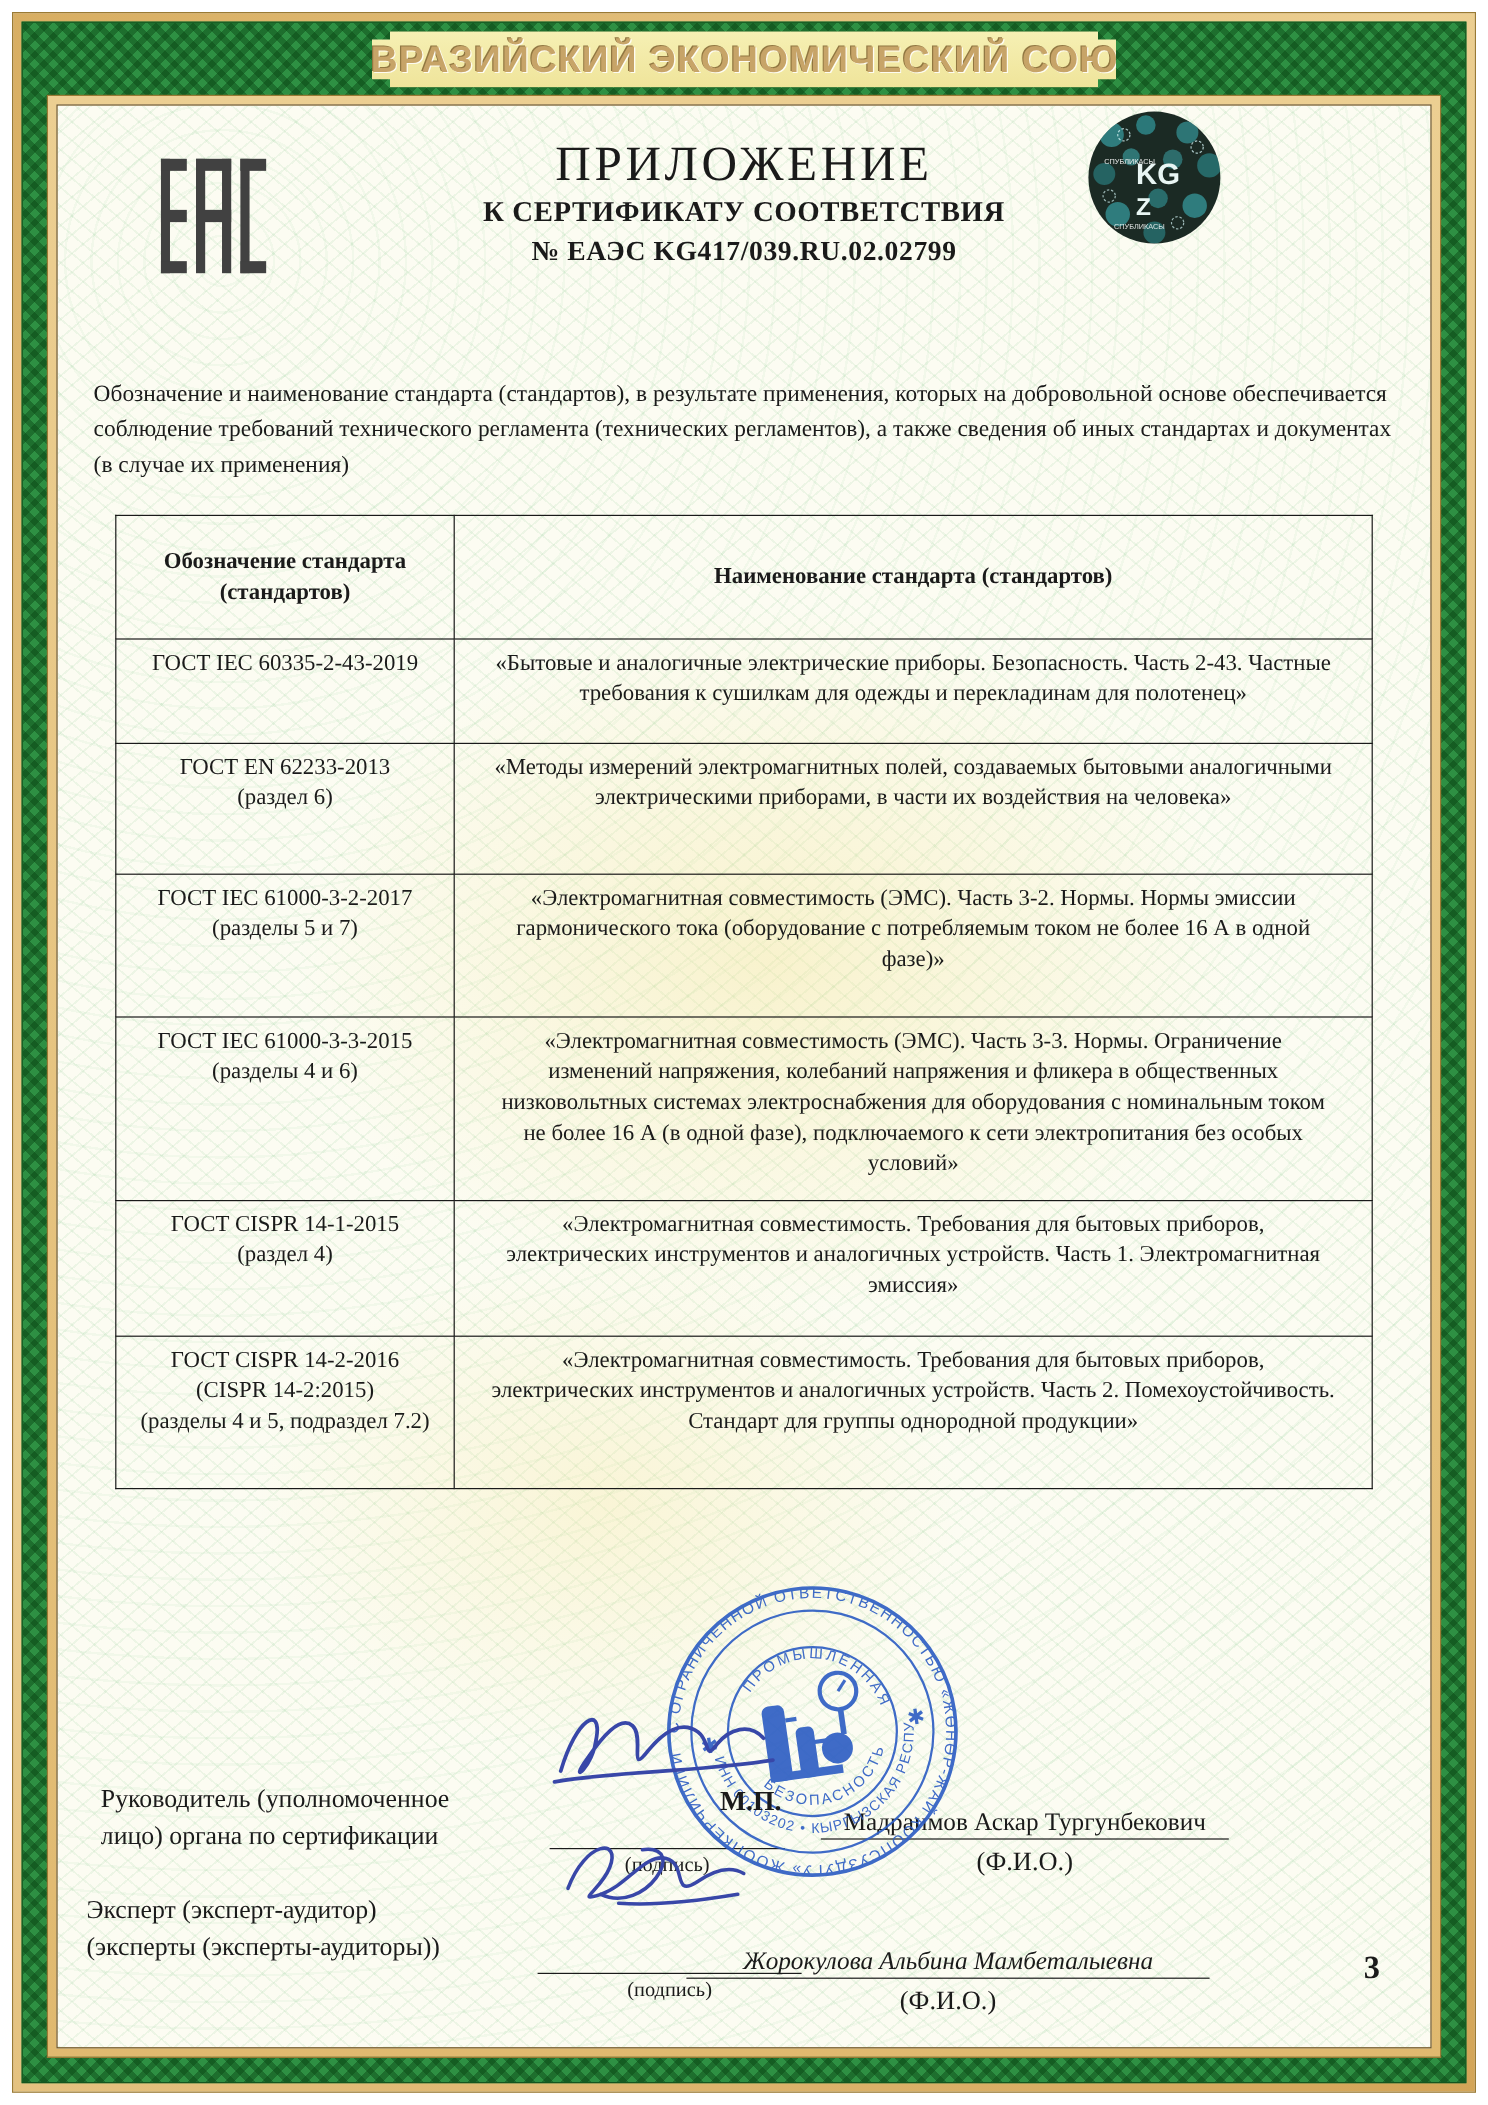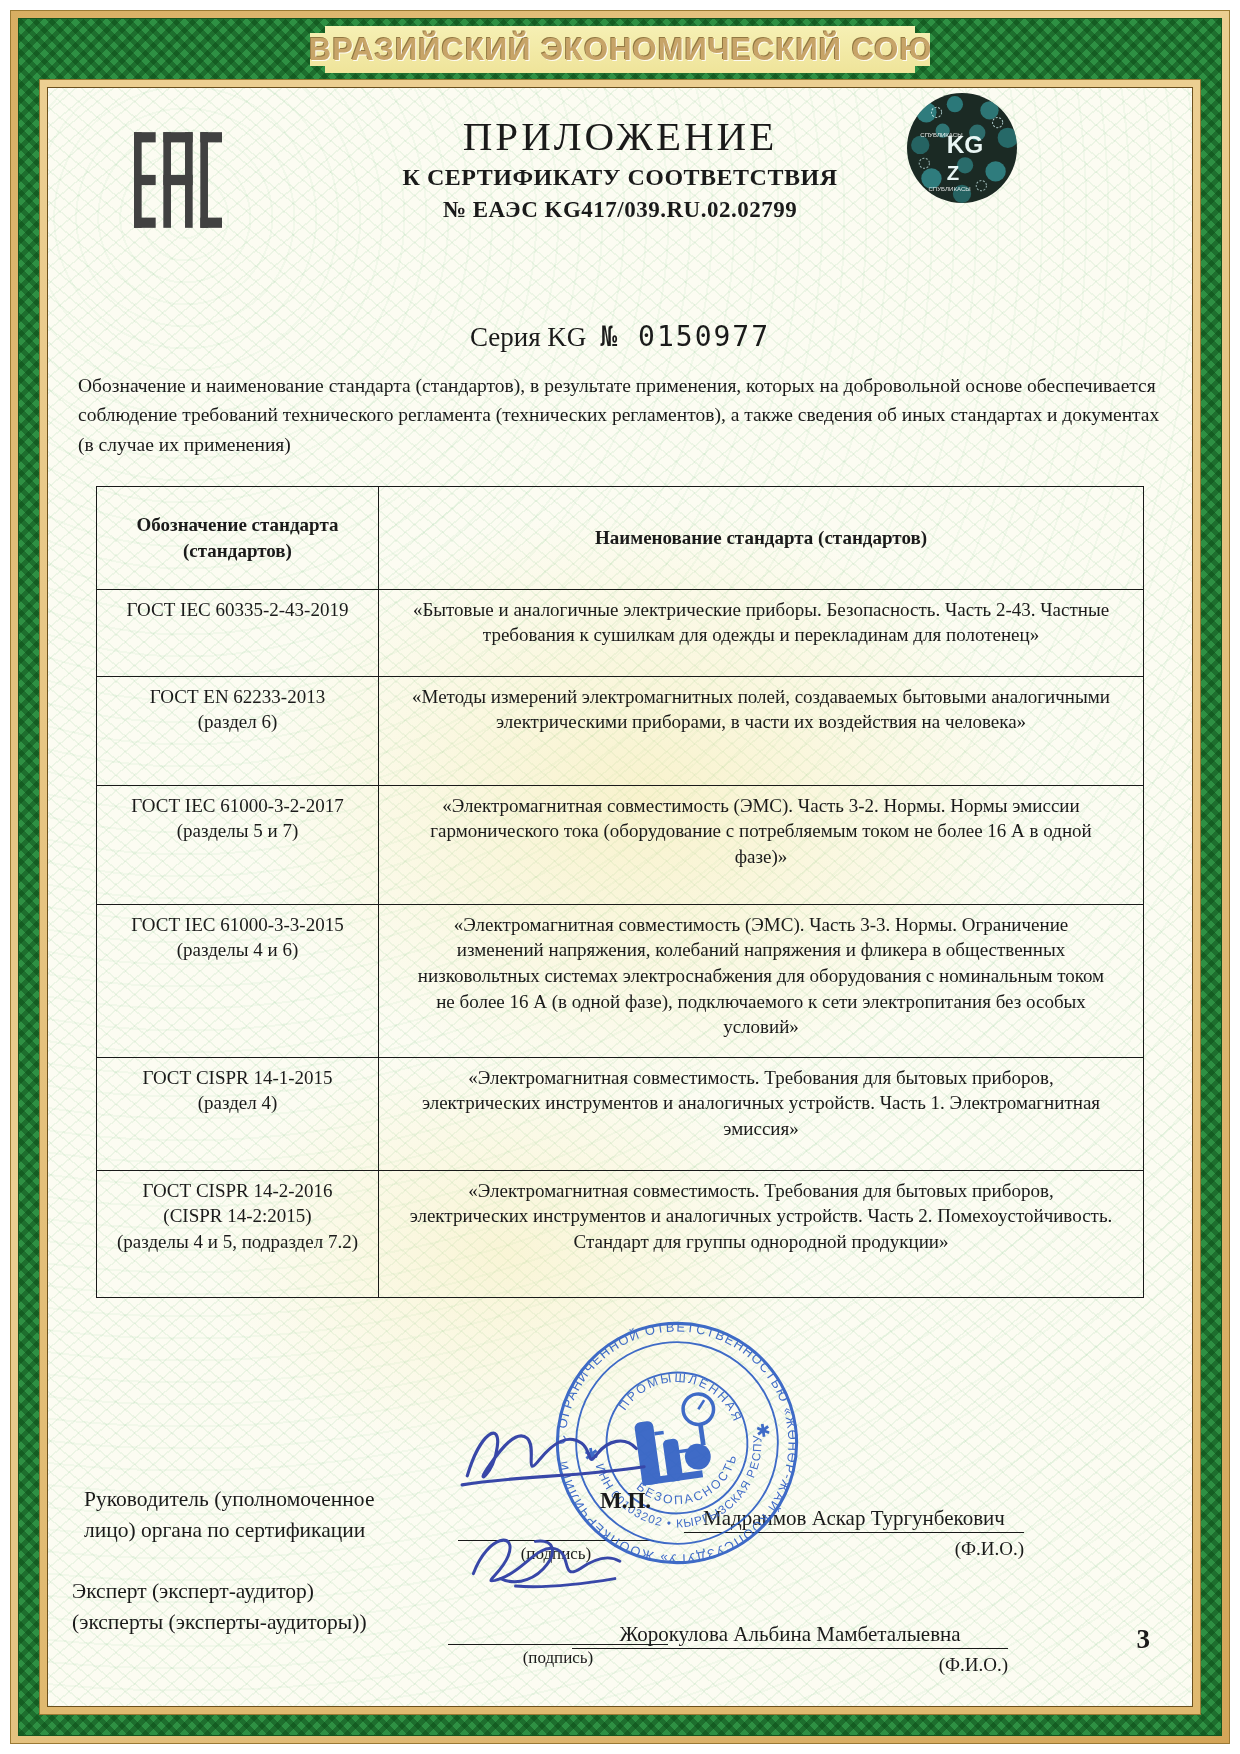--- a/index.html
+++ b/index.html
@@ -56,22 +56,22 @@
   .lab.expert{left:0;top:204px;width:340px;}
   .sigline{position:absolute;border-bottom:1.7px solid #1a1a1a;}
   .sigline.s1{left:386px;top:110px;width:196px;height:58px;}
   .sigline.s2{left:376px;top:212px;width:220px;height:60px;}
   .cap{position:absolute;font-size:17px;text-align:center;}
   .cap.c1{left:386px;top:172px;width:196px;}
   .cap.c2{left:376px;top:276px;width:220px;}
   .mp{position:absolute;left:528px;top:116px;font-size:23px;font-weight:bold;z-index:6;}
   .fio-line{position:absolute;border-bottom:1.7px solid #1a1a1a;text-align:center;font-size:21px;padding-bottom:1px;}
   .fio-line.n1{left:612px;top:134px;width:340px;}
-  .fio-line.n2{left:500px;top:250px;width:436px;}
-  .fio-cap{position:absolute;font-size:19px;text-align:right;}
+  .fio-line.n2{left:500px;top:250px;width:436px;font-style:italic;}
+  .fio-cap{position:absolute;font-size:22px;text-align:center;}
   .fio-cap.f1{left:612px;top:166px;width:340px;}
   .fio-cap.f2{left:500px;top:282px;width:436px;}
   .sig-ink{position:absolute;z-index:4;}
   .sig-ink.k1{left:380px;top:44px;width:210px;height:78px;}
   .sig-ink.k2{left:382px;top:152px;width:200px;height:72px;}
   .stamp{position:absolute;left:476px;top:-58px;width:258px;height:258px;opacity:.92;transform:rotate(-8deg);z-index:3;}
   .pagenum{position:absolute;right:18px;top:252px;font-size:27px;font-weight:bold;}
 </style>
 </head>
 <body>
@@ -138,23 +138,20 @@
               <circle cx="74" cy="92" r="5" fill="none" stroke="#cfeff0" stroke-width="1" stroke-dasharray="2 1.5" opacity=".7"></circle>
               <text x="40" y="60" font-family="Liberation Sans, sans-serif" font-weight="bold" font-size="24" fill="#e9f6f4">KG</text>
               <text x="40" y="86" font-family="Liberation Sans, sans-serif" font-weight="bold" font-size="20" fill="#e9f6f4">Z</text>
               <text x="14" y="44" font-family="Liberation Sans, sans-serif" font-size="6" fill="#ffffff" opacity=".9">СПУБЛИКАСЫ</text>
               <text x="22" y="97" font-family="Liberation Sans, sans-serif" font-size="6" fill="#ffffff" opacity=".85">СПУБЛИКАСЫ</text>
             </g>
           </svg>
         </div>
       </div>
 
-      <div class="series">
-        <span>Серия KG</span><span class="num">№ 0150977</span>
-      </div>
 
       <p class="intro">Обозначение и наименование стандарта (стандартов), в результате применения, которых на добровольной основе обеспечивается соблюдение требований технического регламента (технических регламентов), а также сведения об иных стандартах и документах (в случае их применения)</p>
 
       <table class="std">
         <colgroup>
                 <col class="c1">
                 <col>
               </colgroup>
         <tbody>
                 <tr>

